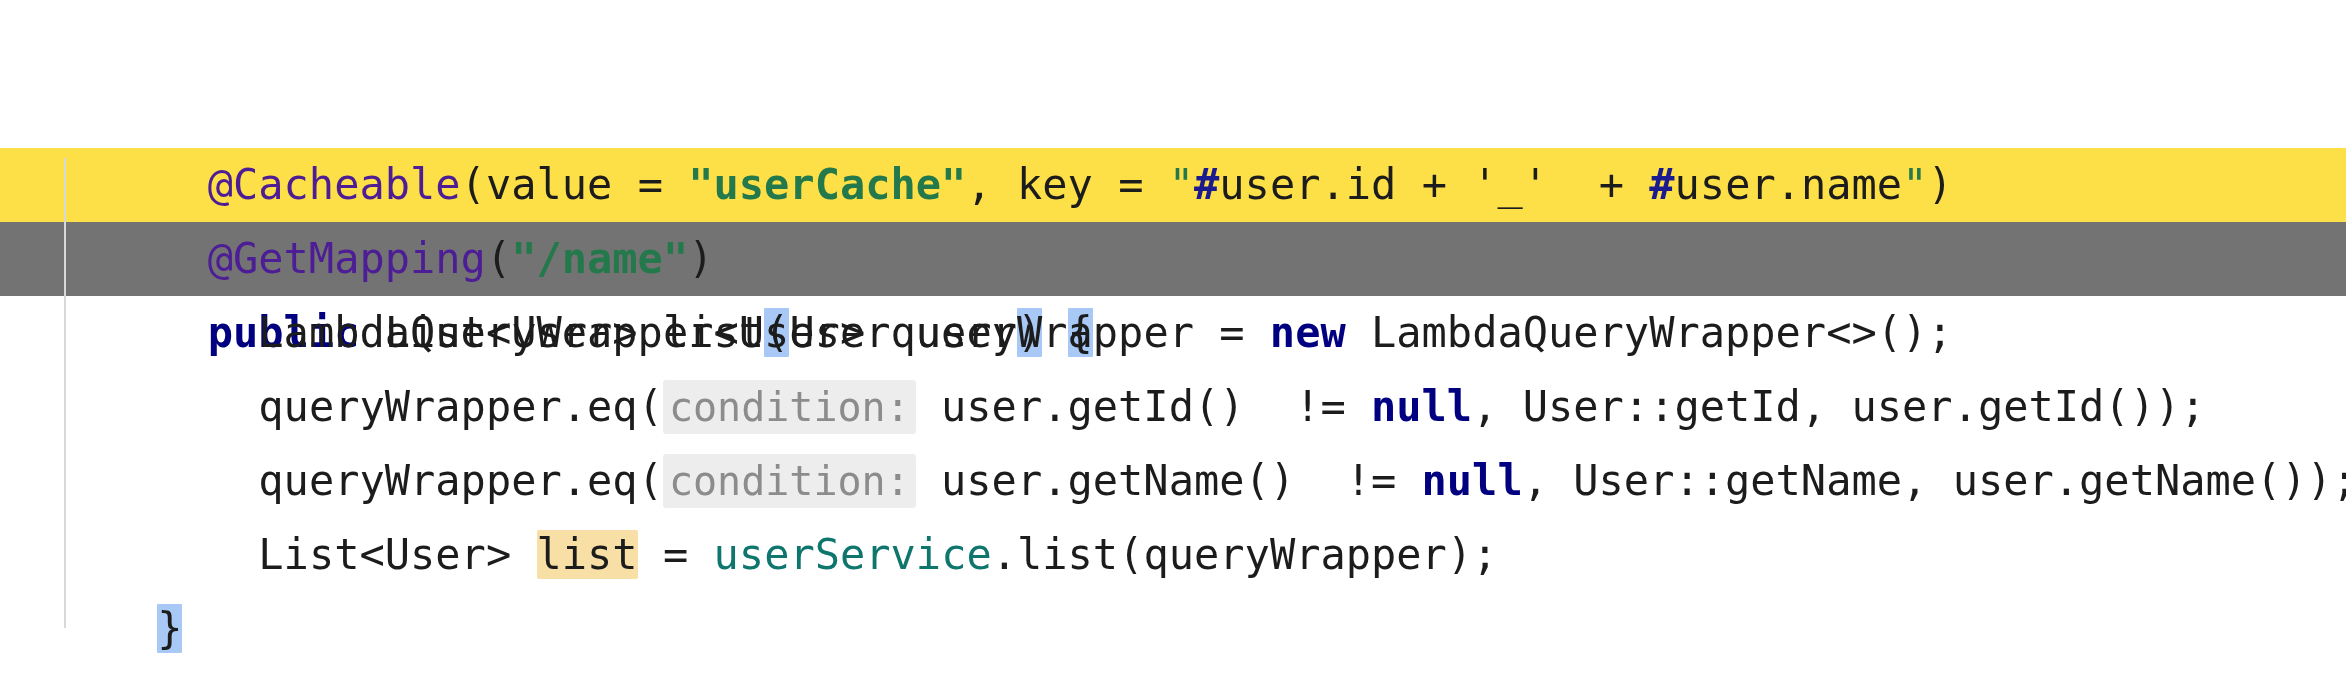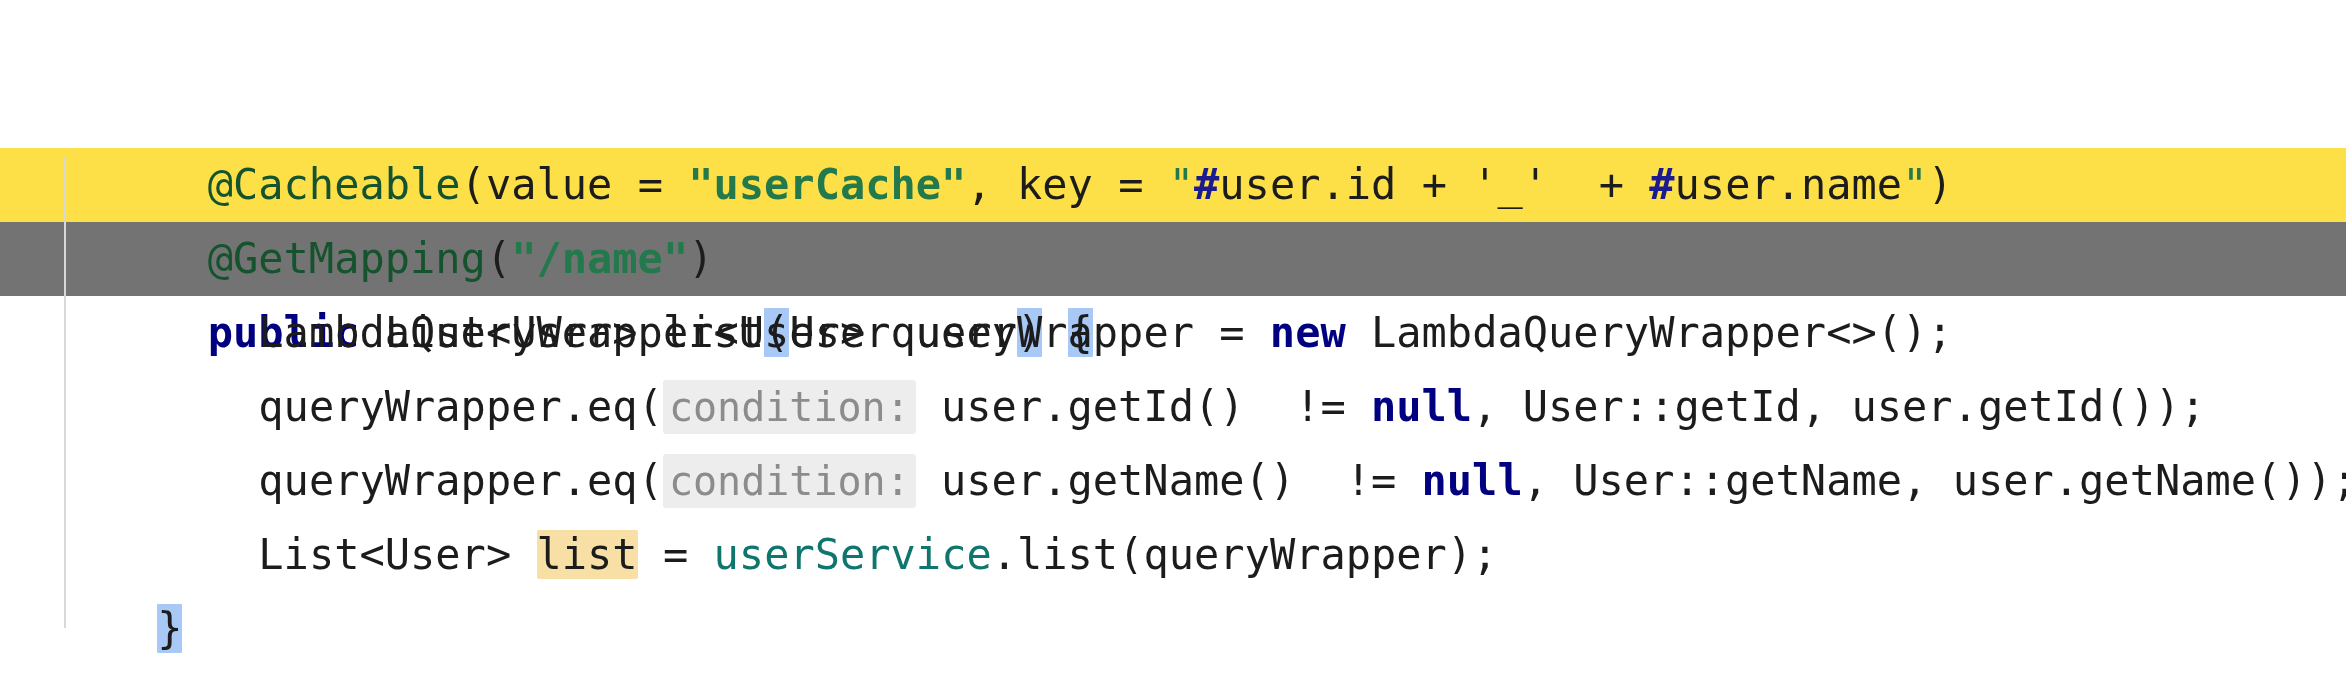--- a/index.html
+++ b/index.html
@@ -34,21 +34,21 @@
     position:absolute;
     left:64px;
     top:158px;
     width:2px;
     height:470px;
     background:#D8D8D8;
     z-index:1;
   }
   
   .kw      {color:#000080;font-weight:bold;}
-  .anno    {color:#14532d;}
+  .anno    {color:#4c1d95;}
   .str     {color:#23794C;font-weight:bold;}
   .strq    {color:#23794C;}
   .spel    {color:#1B1B8F;font-weight:bold;}
   .plain   {color:#1c1c1c;}
   .field   {color:#0f766e;}
   .hintbg  {background:#EDEDED;color:#8C8C8C;border-radius:3px;padding:4px 6px;}
   .brmatch {background:#A8C8F5;border-radius:1px;}
   .idhl    {background:#F7DFA5;border-radius:2px;}
   .sml     {font-size:40px;}
 </style>

